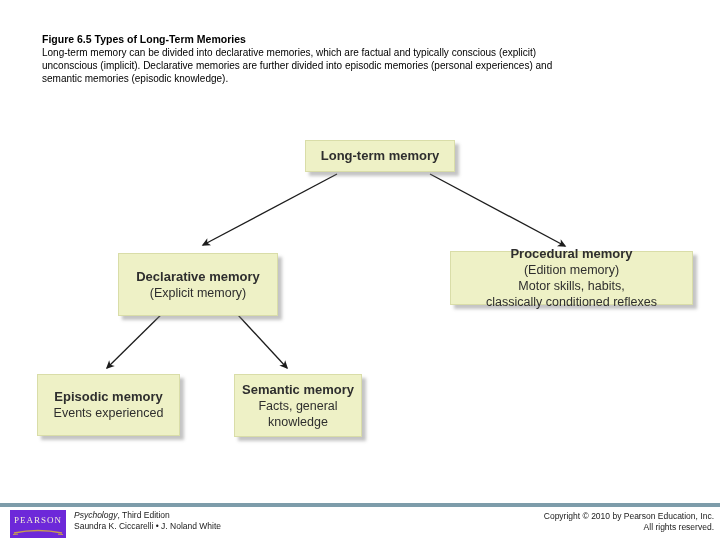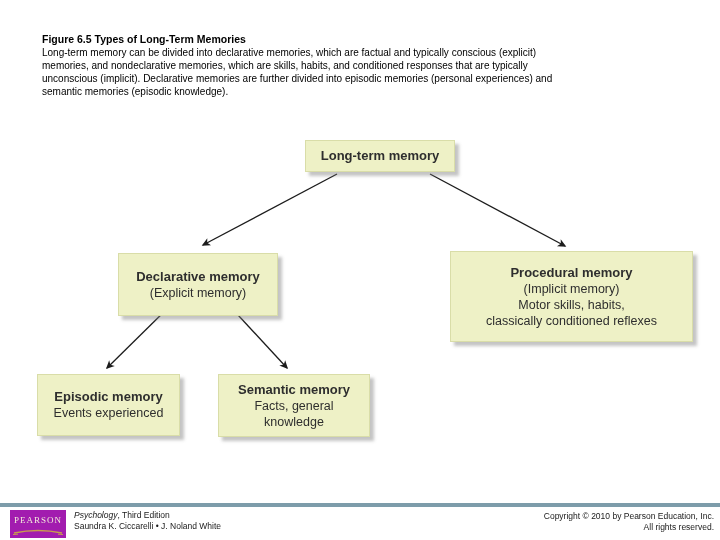--- a/index.html
+++ b/index.html
@@ -43,38 +43,38 @@
     display: flex;
     flex-direction: column;
     justify-content: center;
     padding: 12px 6px;
   }
   .node-title { font-size: 13px; font-weight: bold; line-height: 16px; white-space: nowrap; }
   .node-line  { font-size: 12.5px; line-height: 16px; white-space: nowrap; }
 
   .node-long-term   { left: 305px; top: 140px; width: 150px; height: 32px; }
   .node-declarative { left: 118px; top: 253px; width: 160px; height: 63px; }
-  .node-procedural  { left: 450px; top: 251px; width: 243px; height: 91px; }
+  .node-procedural  { left: 450px; top: 251px; width: 243px; height: 54px; }
   .node-episodic    { left: 37px;  top: 374px; width: 143px; height: 62px; }
-  .node-semantic    { left: 218px; top: 374px; width: 152px; height: 63px; }
+  .node-semantic    { left: 234px; top: 374px; width: 128px; height: 63px; }
 
   .arrows { position: absolute; left: 0; top: 0; width: 720px; height: 540px; pointer-events: none; }
 
   
   .footer-divider {
     position: absolute;
     left: 0; top: 503px;
     width: 720px; height: 4px;
     background: #7d9caa;
   }
   .pearson-logo {
     position: absolute;
     left: 10px; top: 510px;
     width: 56px; height: 28px;
-    background: #a21caf;
+    background: #6d28d9;
     text-align: center;
   }
   .pearson-logo-text {
     display: block;
     margin-top: 5px;
     font-family: "Liberation Serif", serif;
     font-size: 9px;
     letter-spacing: 1px;
     color: #f2ecd9;
   }
@@ -98,21 +98,20 @@
   }
 </style>
 </head>
 <body>
 
 <div class="slide">
 
   <div class="caption">
     <div class="caption-title">Figure 6.5 Types of Long-Term Memories</div>
     <div class="caption-line">Long-term memory can be divided into declarative memories, which are factual and typically conscious (explicit)</div>
-    <div class="caption-line">memories, and nondeclarative memories, which are skills, habits, and conditioned responses that are typically</div>
     <div class="caption-line">unconscious (implicit). Declarative memories are further divided into episodic memories (personal experiences) and</div>
     <div class="caption-line">semantic memories (episodic knowledge).</div>
   </div>
 
   <svg class="arrows" viewBox="0 0 720 540" xmlns="http://www.w3.org/2000/svg">
     <defs>
       <marker id="ah" markerWidth="10" markerHeight="9" refX="7.5" refY="4.5" orient="auto" markerUnits="userSpaceOnUse">
         <path d="M0.5,0.5 L9,4.5 L0.5,8.5 L2.8,4.5 Z" fill="#1c1c1c"></path>
       </marker>
     </defs>
@@ -126,21 +125,21 @@
     <div class="node-title">Long-term memory</div>
   </div>
 
   <div class="node node-declarative">
     <div class="node-title">Declarative memory</div>
     <div class="node-line">(Explicit memory)</div>
   </div>
 
   <div class="node node-procedural">
     <div class="node-title">Procedural memory</div>
-    <div class="node-line">(Implicit memory)</div>
+    <div class="node-line">(Edition memory)</div>
     <div class="node-line">Motor skills, habits,</div>
     <div class="node-line">classically conditioned reflexes</div>
   </div>
 
   <div class="node node-episodic">
     <div class="node-title">Episodic memory</div>
     <div class="node-line">Events experienced</div>
   </div>
 
   <div class="node node-semantic">

